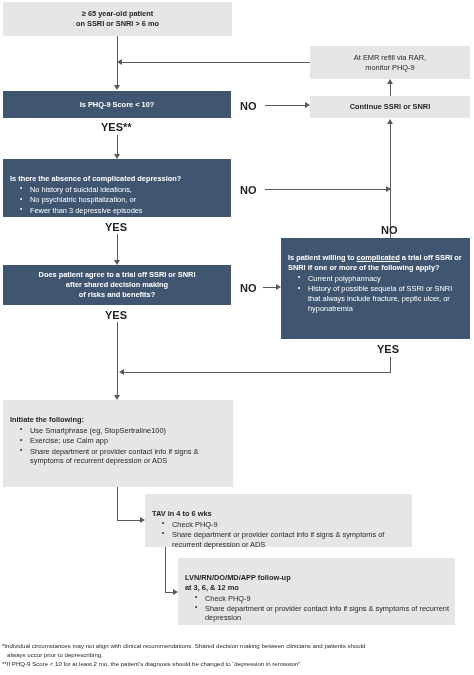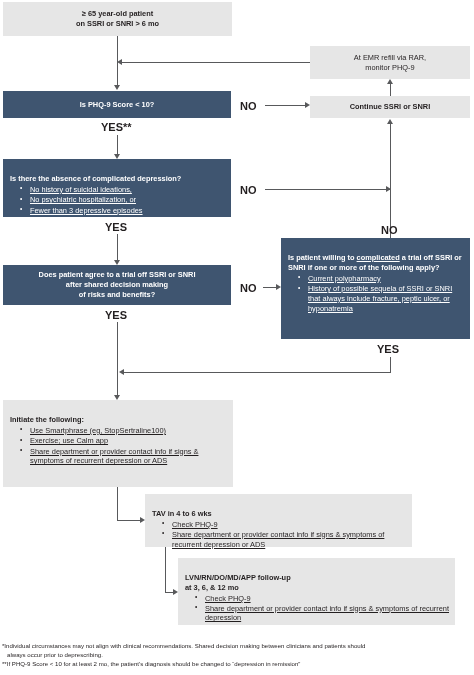--- a/index.html
+++ b/index.html
@@ -50,21 +50,20 @@
     width: 100%;
   }
   .box.padded {
     padding: 15px 6px 5px 7px;
   }
 
   ul.bullets {
     list-style: none;
     margin: 1px 0 0 0;
     padding: 0 0 0 10px;
-    text-decoration: underline;
   }
   ul.bullets li {
     position: relative;
     padding-left: 10px;
     margin-bottom: 0.5px;
   }
   ul.bullets li::before {
     content: "\2022";
     position: absolute;
     left: 0;

